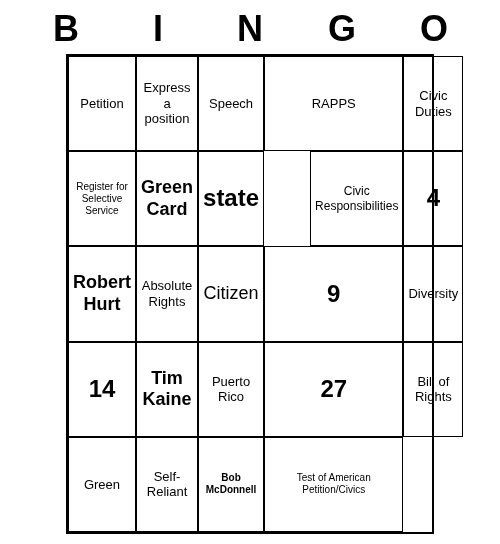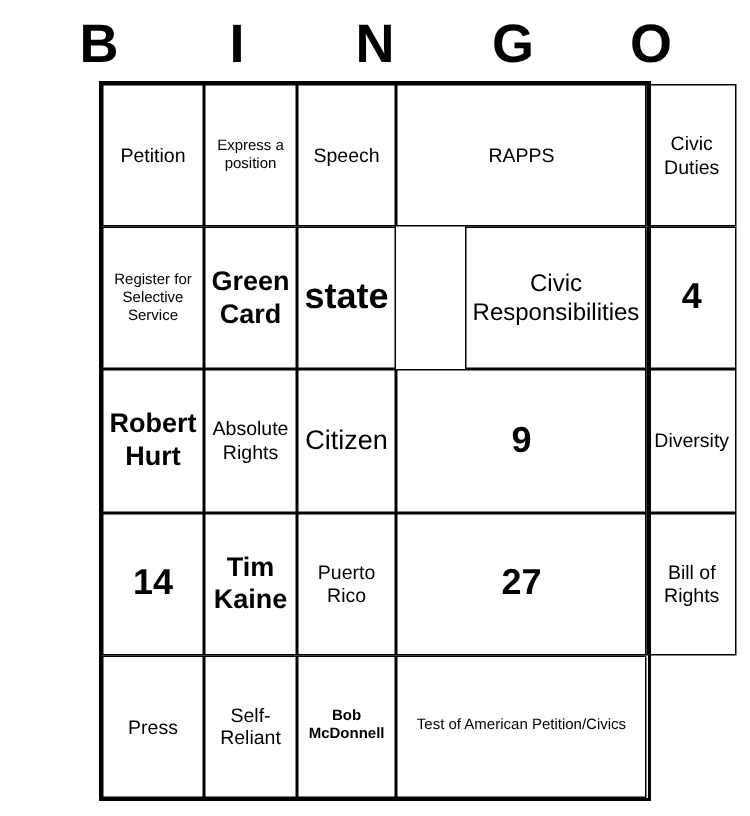--- a/index.html
+++ b/index.html
@@ -61,36 +61,36 @@
 <div class="bingo-header">
   <span class="bingo-header-letter">B</span>
   <span class="bingo-header-letter">I</span>
   <span class="bingo-header-letter">N</span>
   <span class="bingo-header-letter">G</span>
   <span class="bingo-header-letter">O</span>
 </div>
 
 <div class="bingo-grid" id="bingo-grid">
 <div class="bingo-cell" style="font-size: 13px;">Petition</div>
-    <div class="bingo-cell" style="font-size: 10px;">Express a position</div>
+    <div class="bingo-cell" style="font-size: 13px;">Express a position</div>
     <div class="bingo-cell" style="font-size: 13px;">Speech</div>
     <div class="bingo-cell" style="font-size: 13px;">RAPPS</div>
     <div class="bingo-cell" style="font-size: 13px;">Civic Duties</div>
     <div class="bingo-cell" style="font-size: 10px;">Register for Selective Service</div>
     <div class="bingo-cell" style="font-size: 18px; font-weight: bold;">Green Card</div>
     <div class="bingo-cell" style="font-size: 24px; font-weight: bold;">state</div>
-    <div class="bingo-cell" style="font-size: 16px; margin-left: 46px;">Civic Responsibilities</div>
+    <div class="bingo-cell" style="font-size: 12px; margin-left: 46px;">Civic Responsibilities</div>
     <div class="bingo-cell" style="font-size: 24px; font-weight: bold;">4</div>
     <div class="bingo-cell" style="font-size: 18px; font-weight: bold;">Robert Hurt</div>
     <div class="bingo-cell" style="font-size: 13px;">Absolute Rights</div>
     <div class="bingo-cell" style="font-size: 18px;">Citizen</div>
     <div class="bingo-cell" style="font-size: 24px; font-weight: bold;">9</div>
     <div class="bingo-cell" style="font-size: 13px;">Diversity</div>
     <div class="bingo-cell" style="font-size: 24px; font-weight: bold;">14</div>
     <div class="bingo-cell" style="font-size: 18px; font-weight: bold;">Tim Kaine</div>
     <div class="bingo-cell" style="font-size: 13px;">Puerto Rico</div>
     <div class="bingo-cell" style="font-size: 24px; font-weight: bold;">27</div>
     <div class="bingo-cell" style="font-size: 13px;">Bill of Rights</div>
-    <div class="bingo-cell" style="font-size: 13px;">Press</div>
+    <div class="bingo-cell" style="font-size: 13px;">Green</div>
     <div class="bingo-cell" style="font-size: 13px;">Self-Reliant</div>
     <div class="bingo-cell" style="font-size: 10px; font-weight: bold;">Bob McDonnell</div>
     <div class="bingo-cell" style="font-size: 10px;">Test of American Petition/Civics</div>
   </div>
 
 </body></html>

